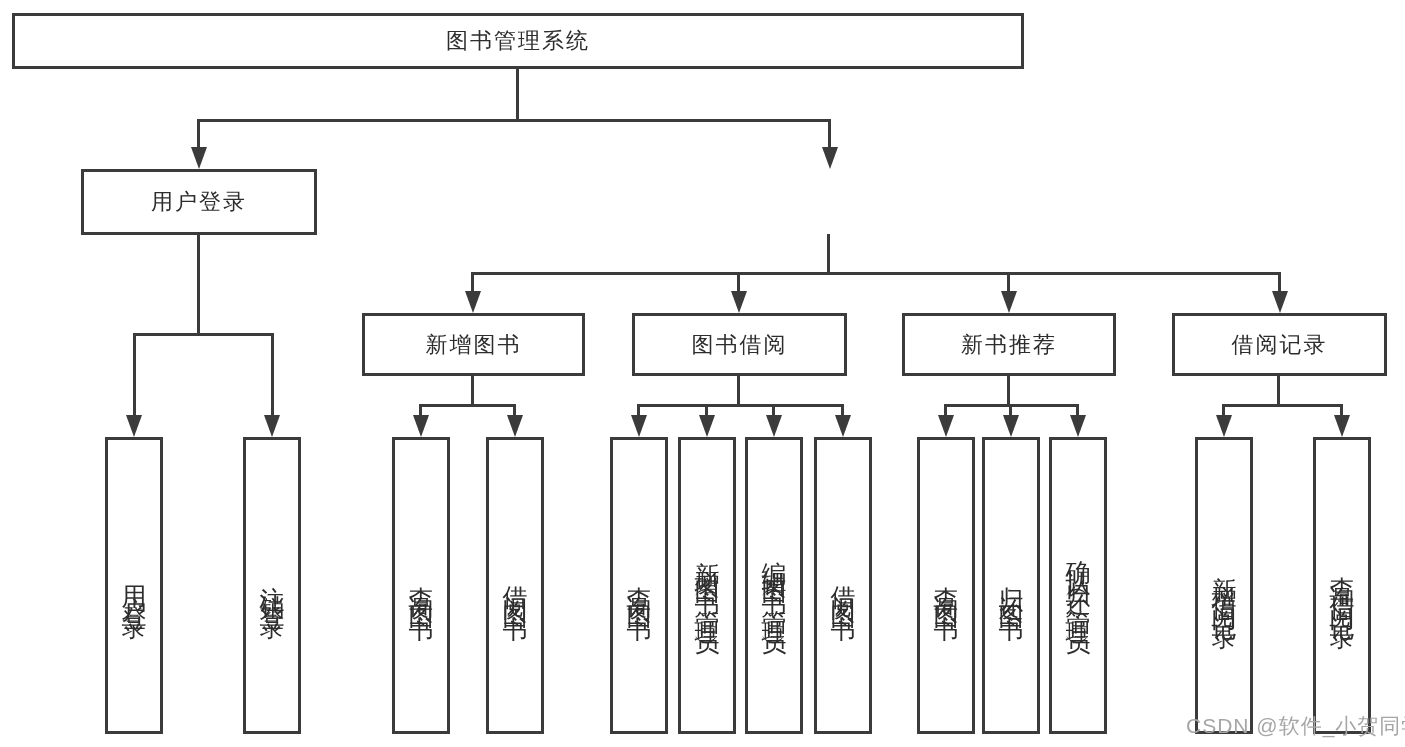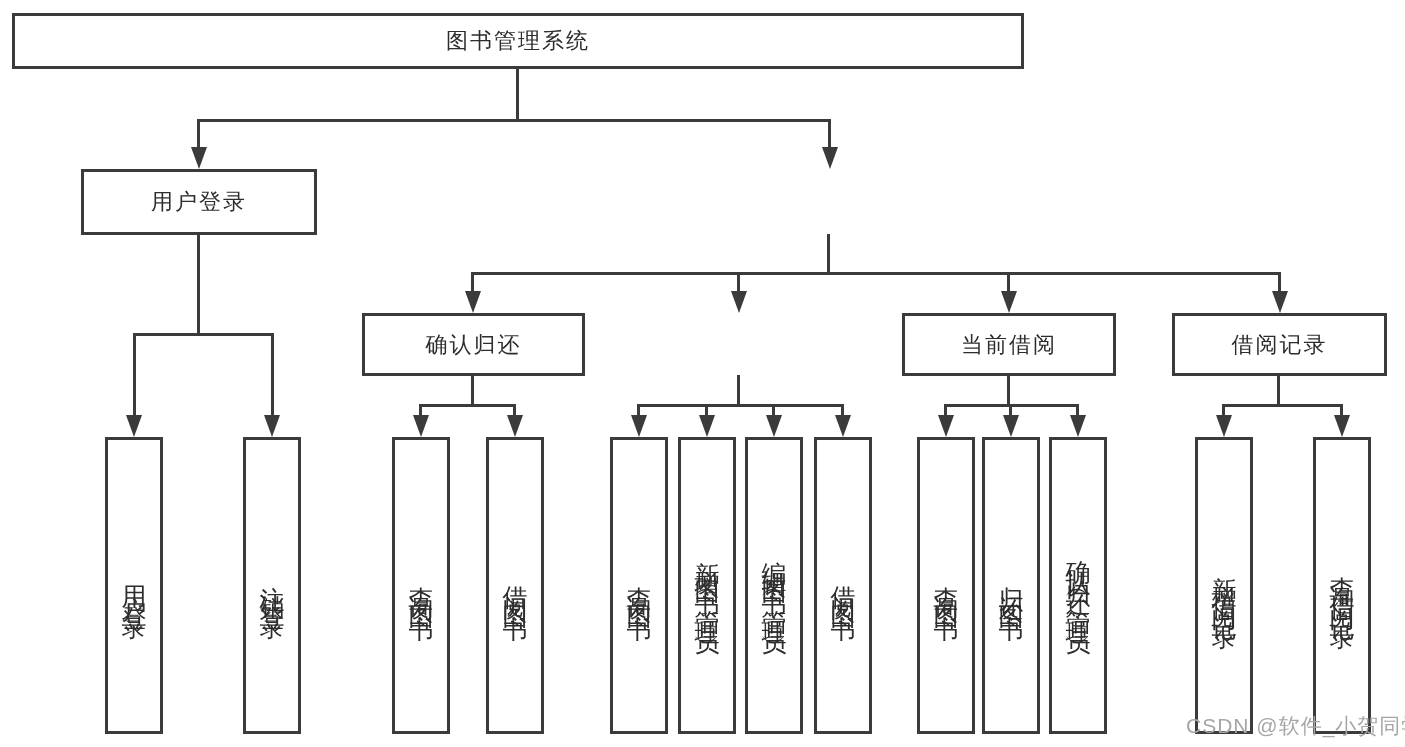--- a/index.html
+++ b/index.html
@@ -88,22 +88,23 @@
   <div class="hl" style="left:471px; top:272px; width:810px;"></div>
   <div class="vl" style="left:471px; top:272px; height:22px;"></div>
   <div class="vl" style="left:737px; top:272px; height:22px;"></div>
   <div class="vl" style="left:1007px; top:272px; height:22px;"></div>
   <div class="vl" style="left:1278px; top:272px; height:22px;"></div>
   <div class="arr" style="left:465px; top:291px;"></div>
   <div class="arr" style="left:731px; top:291px;"></div>
   <div class="arr" style="left:1001px; top:291px;"></div>
   <div class="arr" style="left:1272px; top:291px;"></div>
 
-  <div class="box" style="left:362px; top:313px; width:223px; height:63px;">确认归还</div>
-  <div class="box" style="left:902px; top:313px; width:214px; height:63px;">当前借阅</div>
+  <div class="box" style="left:362px; top:313px; width:223px; height:63px;">新增图书</div>
+  <div class="box" style="left:632px; top:313px; width:215px; height:63px;">图书借阅</div>
+  <div class="box" style="left:902px; top:313px; width:214px; height:63px;">新书推荐</div>
   <div class="box" style="left:1172px; top:313px; width:215px; height:63px;">借阅记录</div>
 
   <div class="vl" style="left:471px; top:375px; height:31px;"></div>
   <div class="hl" style="left:419px; top:404px; width:97px;"></div>
   <div class="vl" style="left:419px; top:404px; height:12px;"></div>
   <div class="vl" style="left:513px; top:404px; height:12px;"></div>
   <div class="arr" style="left:413px; top:415px;"></div>
   <div class="arr" style="left:507px; top:415px;"></div>
 
   <div class="vl" style="left:737px; top:375px; height:31px;"></div>

